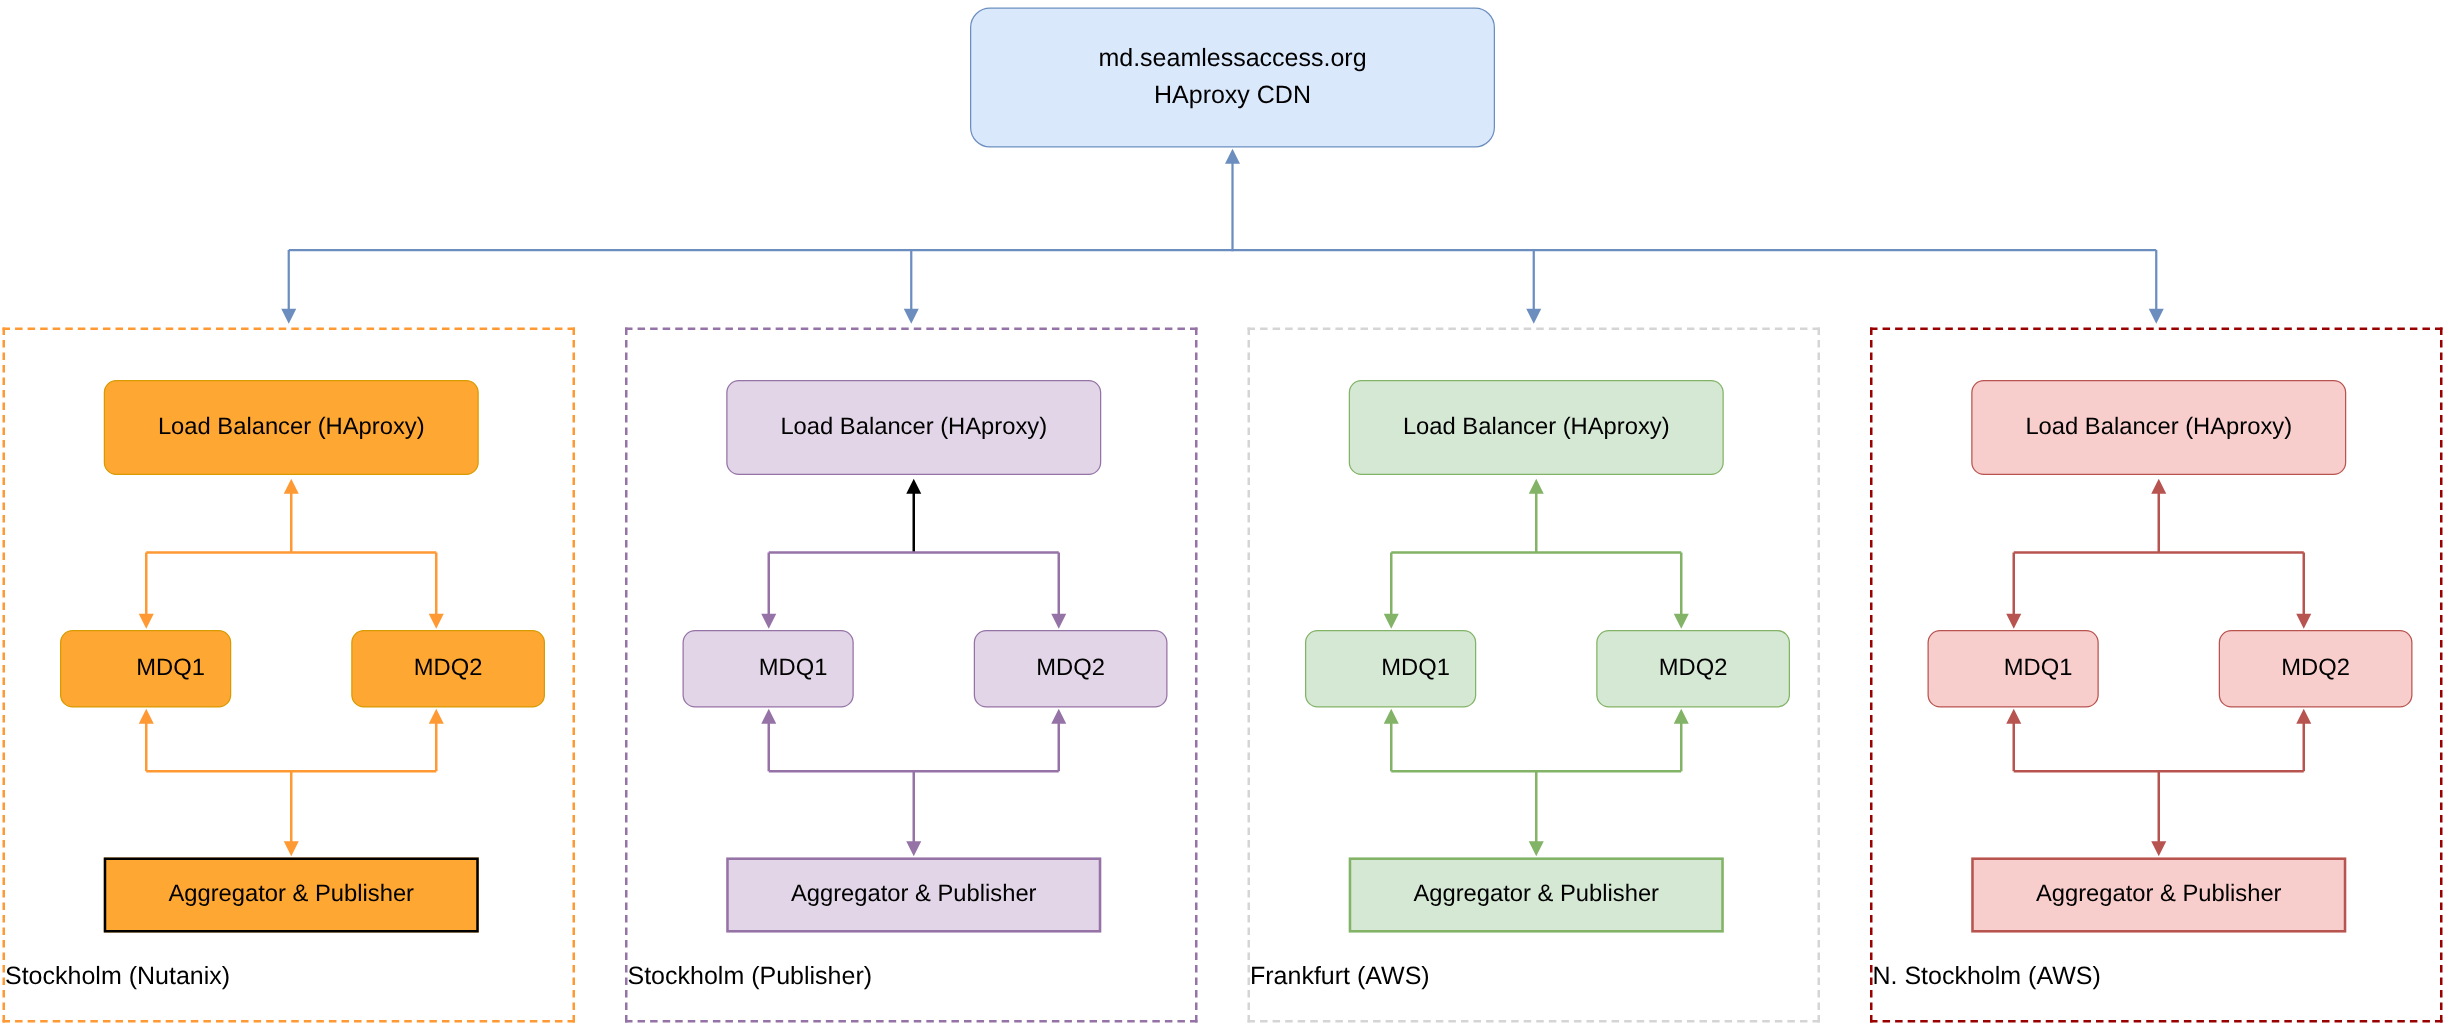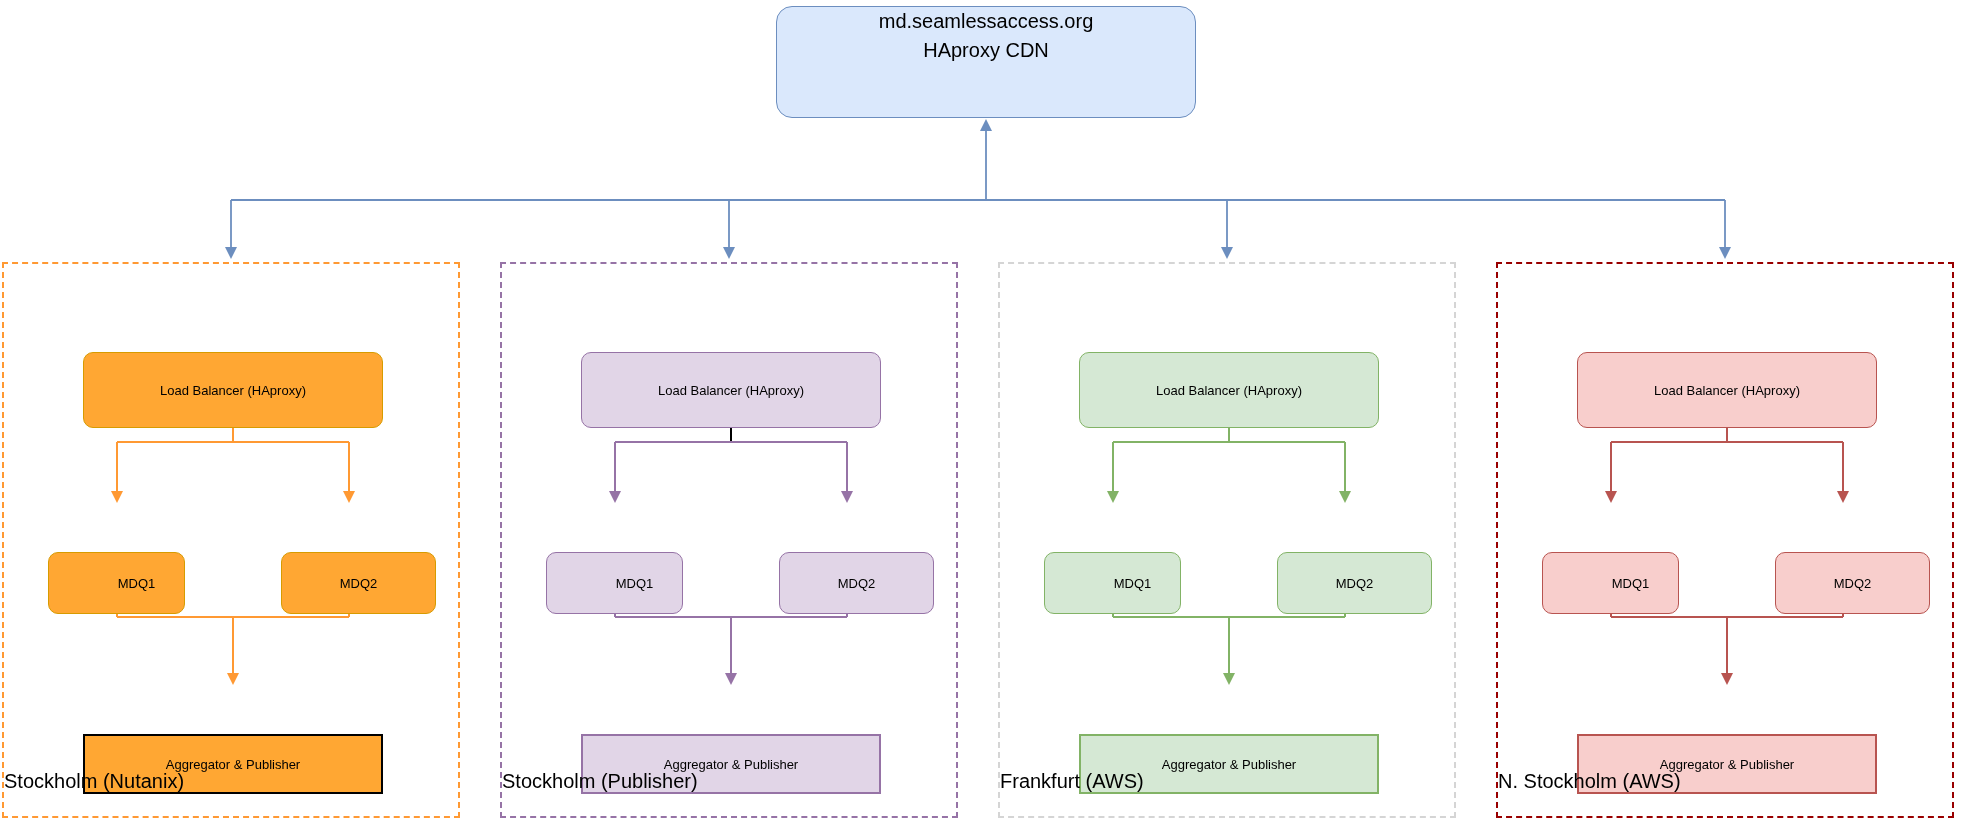--- a/index.html
+++ b/index.html
@@ -2,21 +2,21 @@
 <html><head>
 <meta charset="utf-8">
 <style>
   html,body{margin:0;padding:0;background:#ffffff;}
   body{font-family:"Liberation Sans",sans-serif;color:#000;}
   .canvas{position:relative;width:1962px;height:822px;background:#ffffff;overflow:hidden;}
 
   .cdn{
     position:absolute;left:776px;top:6px;width:420px;height:112px;box-sizing:border-box;
     background:var(--cdn_fill);border:1.5px solid var(--cdn_border);border-radius:16px;
-    display:flex;flex-direction:column;align-items:center;
+    display:flex;flex-direction:column;align-items:center;justify-content:center;
     font-size:20px;line-height:1.45;text-align:center;
   }
 
   .trunk{position:absolute;left:0;top:0;pointer-events:none;}
   .trunk line{stroke:var(--trunk);stroke-width:1.8;}
   .trunk polygon{fill:var(--trunk);}
 
   .region{
     position:absolute;top:262px;width:458px;height:556px;box-sizing:border-box;
     border:2px dashed var(--region_border);
@@ -24,22 +24,22 @@
   .r0{left:2px;} .r1{left:500px;} .r2{left:998px;} .r3{left:1496px;}
 
   .region svg{position:absolute;left:0;top:0;pointer-events:none;}
   .region .arrow{stroke:var(--arrow);stroke-width:2;fill:none;}
   .region .head{fill:var(--arrow);}
   .region .lb-arrow{stroke:var(--lb_arrow);}
   .region .lb-head{fill:var(--lb_arrow);}
 
   .node{
     position:absolute;display:flex;align-items:center;justify-content:center;
-    font-size:13px;text-align:center;box-sizing:border-box;
-    background:var(--fill);border:1.5px solid var(--border);border-radius:10px;margin-top:48px;
+    font-size:19px;text-align:center;box-sizing:border-box;
+    background:var(--fill);border:1.5px solid var(--border);border-radius:10px;
   }
   .lb{left:79px;top:40px;width:300px;height:76px;}
   .mdq1{left:44px;top:240px;width:137px;height:62px;padding-left:40px;}
   .mdq2{left:277px;top:240px;width:155px;height:62px;}
   .agg{left:79px;top:422px;width:300px;height:60px;border:2px solid var(--agg_border);border-radius:0;}
 
   .region-label{
     position:absolute;left:0;top:506px;width:100%;text-align:left;font-size:20px;
   }
 </style>

